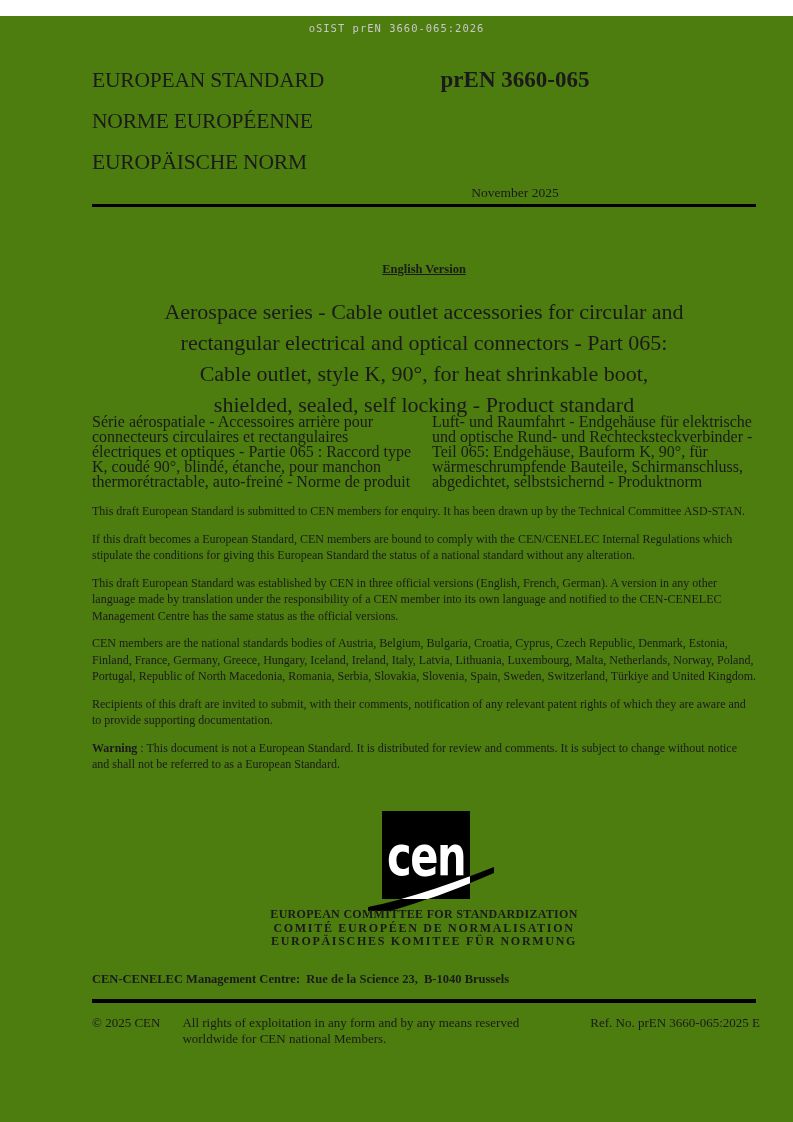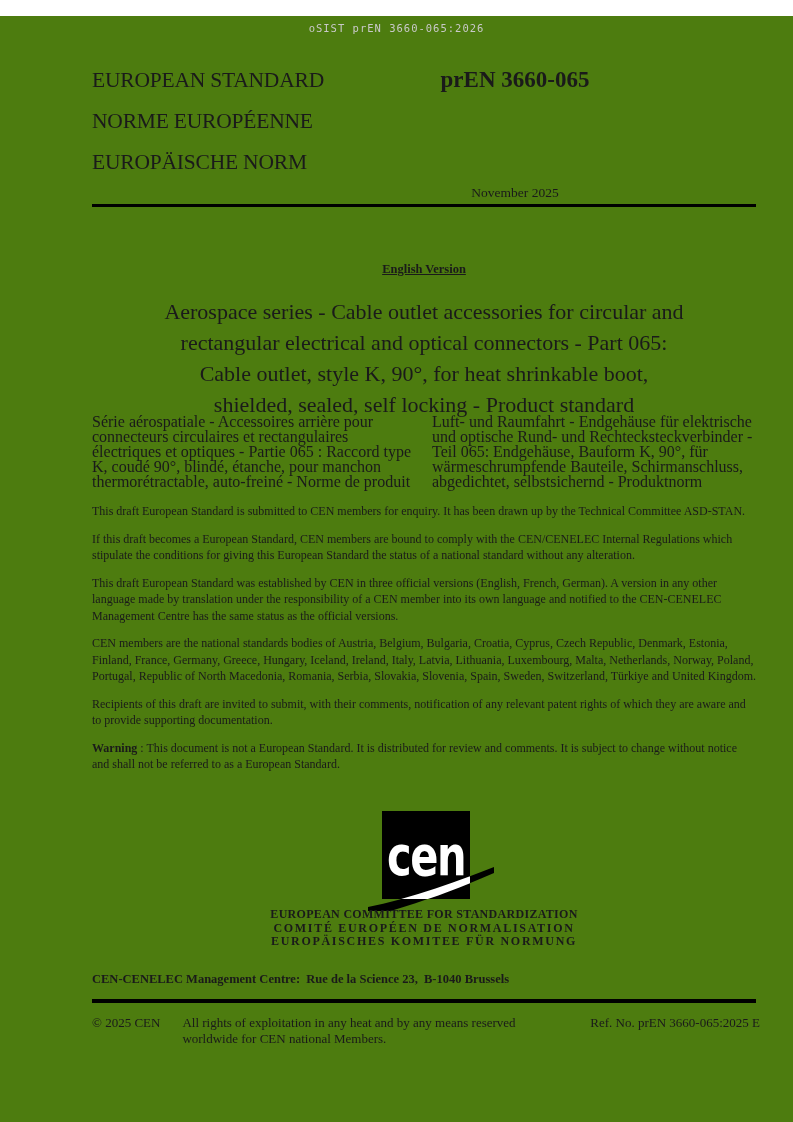--- a/index.html
+++ b/index.html
@@ -133,19 +133,19 @@
     <div class="logo-caption spaced">EUROPÄISCHES KOMITEE FÜR NORMUNG</div>
   </div>
 
   <div class="abs mgmt-line">CEN-CENELEC Management Centre:  Rue de la Science 23,  B-1040 Brussels</div>
 
   <div class="abs rule rule2"></div>
 
   <div class="abs footer-row">
     <div class="footer-copyright">© 2025 CEN</div>
     <div class="footer-rights">
-      <div>All rights of exploitation in any heat and by any means reserved</div>
+      <div>All rights of exploitation in any form and by any means reserved</div>
       <div>worldwide for CEN national Members.</div>
     </div>
     <div class="footer-ref">Ref. No. prEN 3660-065:2025 E</div>
   </div>
 
 </div>
 
 </body></html>

